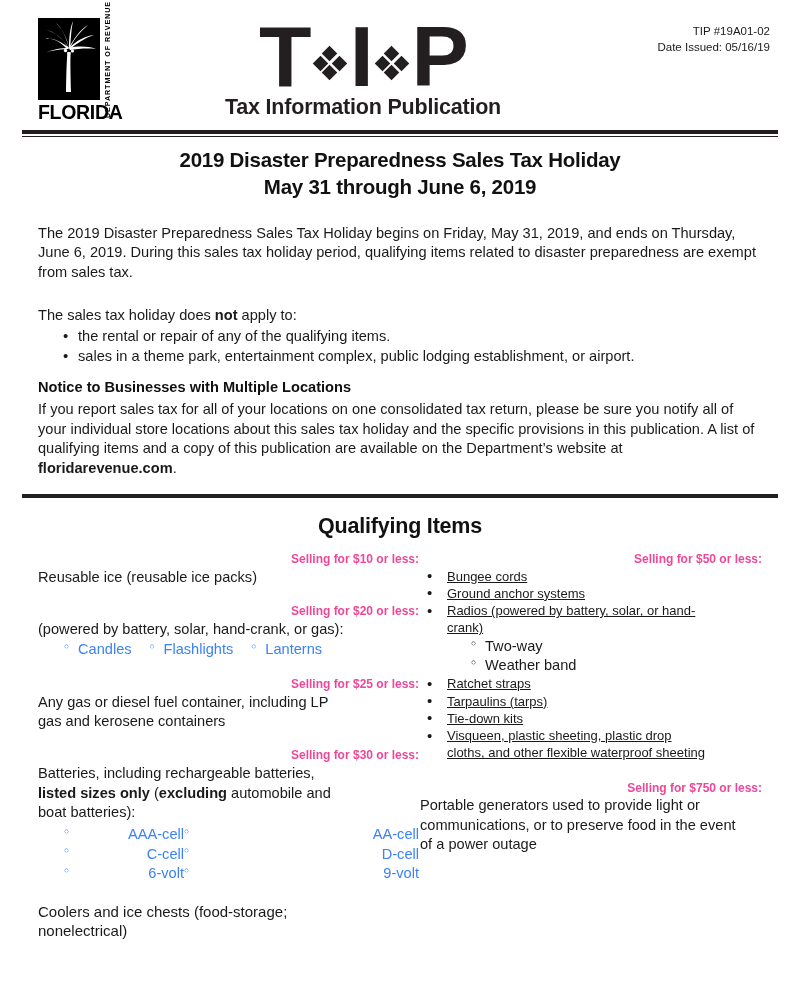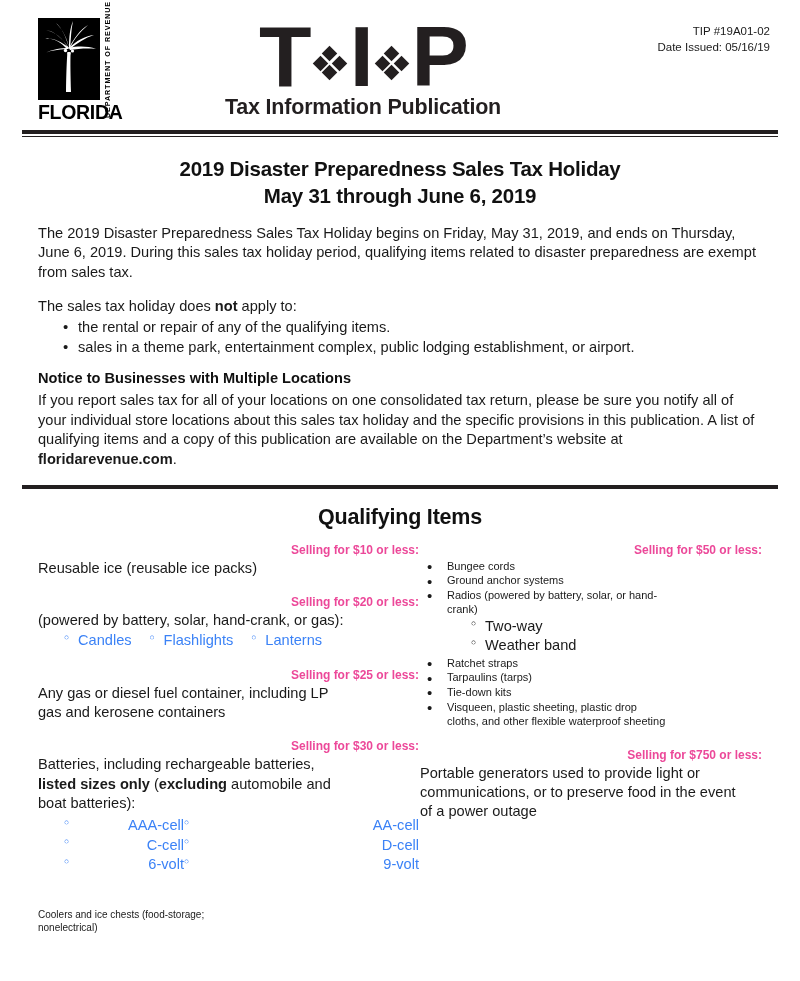--- a/index.html
+++ b/index.html
@@ -163,29 +163,29 @@
   
   .content {
     padding: 0 38px;
   }
 
   h1.doc-title {
     text-align: center;
     font-size: 20.5px;
     font-weight: bold;
     line-height: 1.28;
-    margin-top: 19px;
+    margin-top: 10px;
     letter-spacing: -0.25px;
     color: #111;
   }
 
   p.para {
     font-size: 14.6px;
     line-height: 1.335;
-    margin-top: 15px;
+    margin-top: 24px;
     color: #1a1a1a;
   }
 
   .bullets-top {
     margin-top: 1px;
   }
   .bullets-top li {
     list-style: none;
     position: relative;
     font-size: 14.6px;
@@ -274,24 +274,25 @@
     padding-left: 26px;
     margin-top: 3px;
     row-gap: 0px;
   }
 
   
   .dot-list { margin-top: 0; }
   .dot-list li {
     list-style: none;
     position: relative;
-    font-size: 11px;
+    font-size: 13px;
     line-height: 1.325;
     padding-left: 27px;
     color: #1a1a1a;
+    text-decoration: underline;
   }
   .dot-list li::before {
     content: "\2022";
     position: absolute;
     left: 7px;
     top: -1.5px;
     font-size: 15px;
   }
   .dot-list li.nobullet::before { content: ""; }
 
@@ -306,23 +307,23 @@
   }
   .sub-circ-list li::before {
     content: "\25CB";
     position: absolute;
     left: 51px;
     top: 1px;
     font-size: 8.5px;
   }
 
   .cooler-note {
-    font-size: 10px;
+    font-size: 15px;
     line-height: 1.325;
-    margin-top: 33px;
+    margin-top: 18px;
     color: #1a1a1a;
   }
 </style>
 </head>
 <body>
 
 <div class="page">
 
   <div class="masthead">
 

